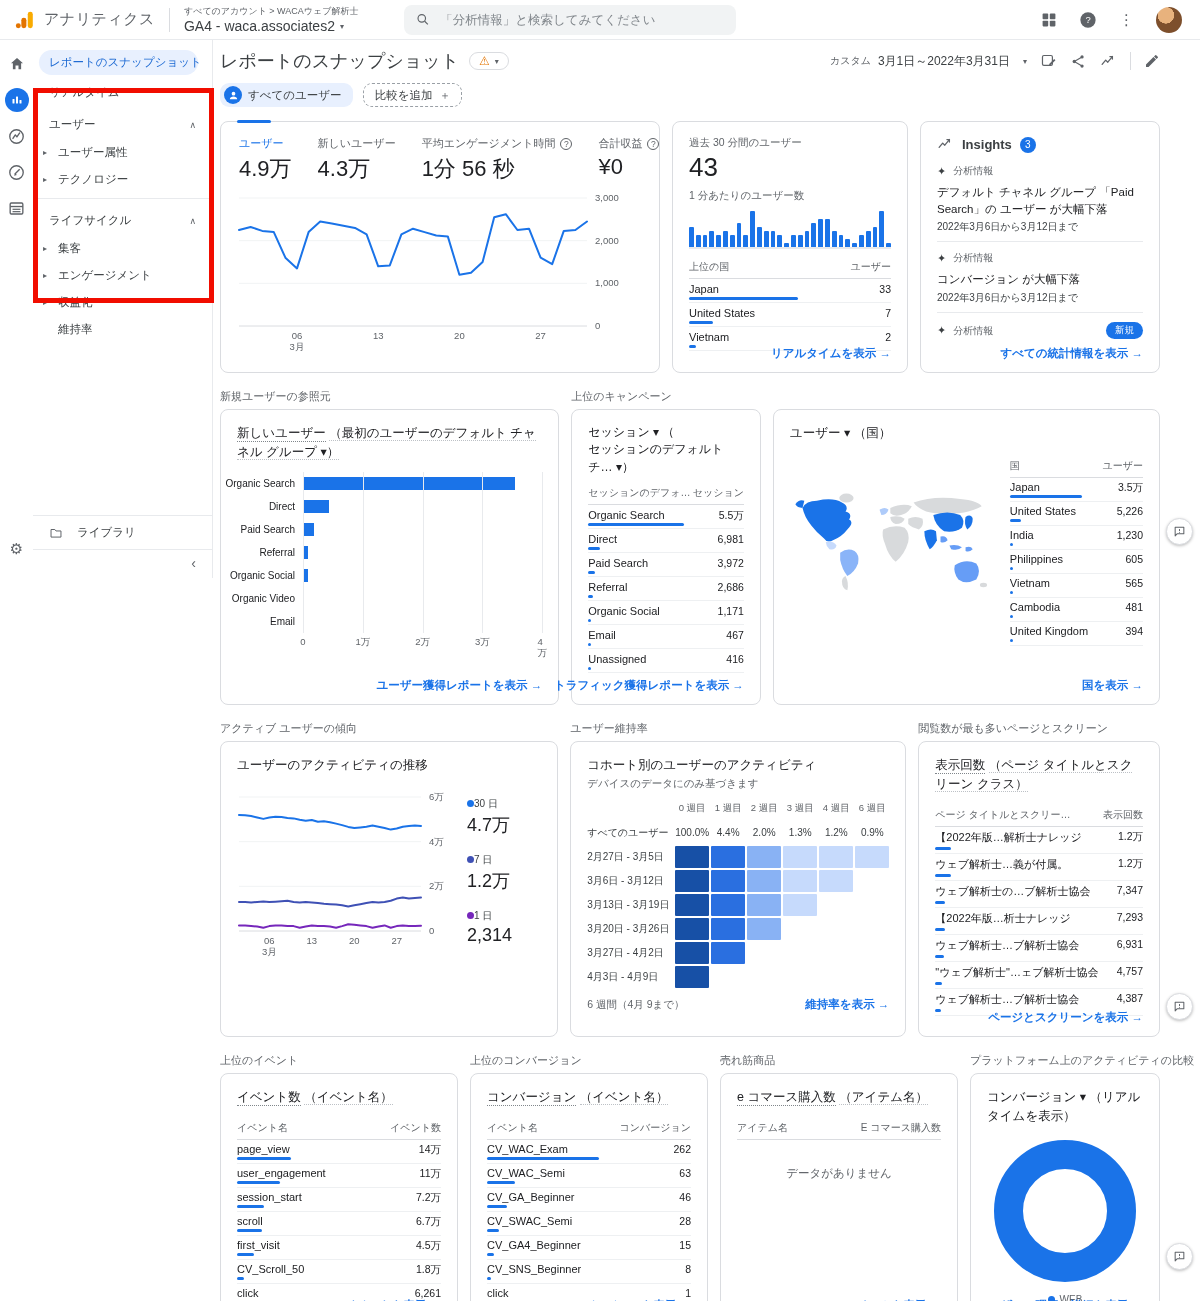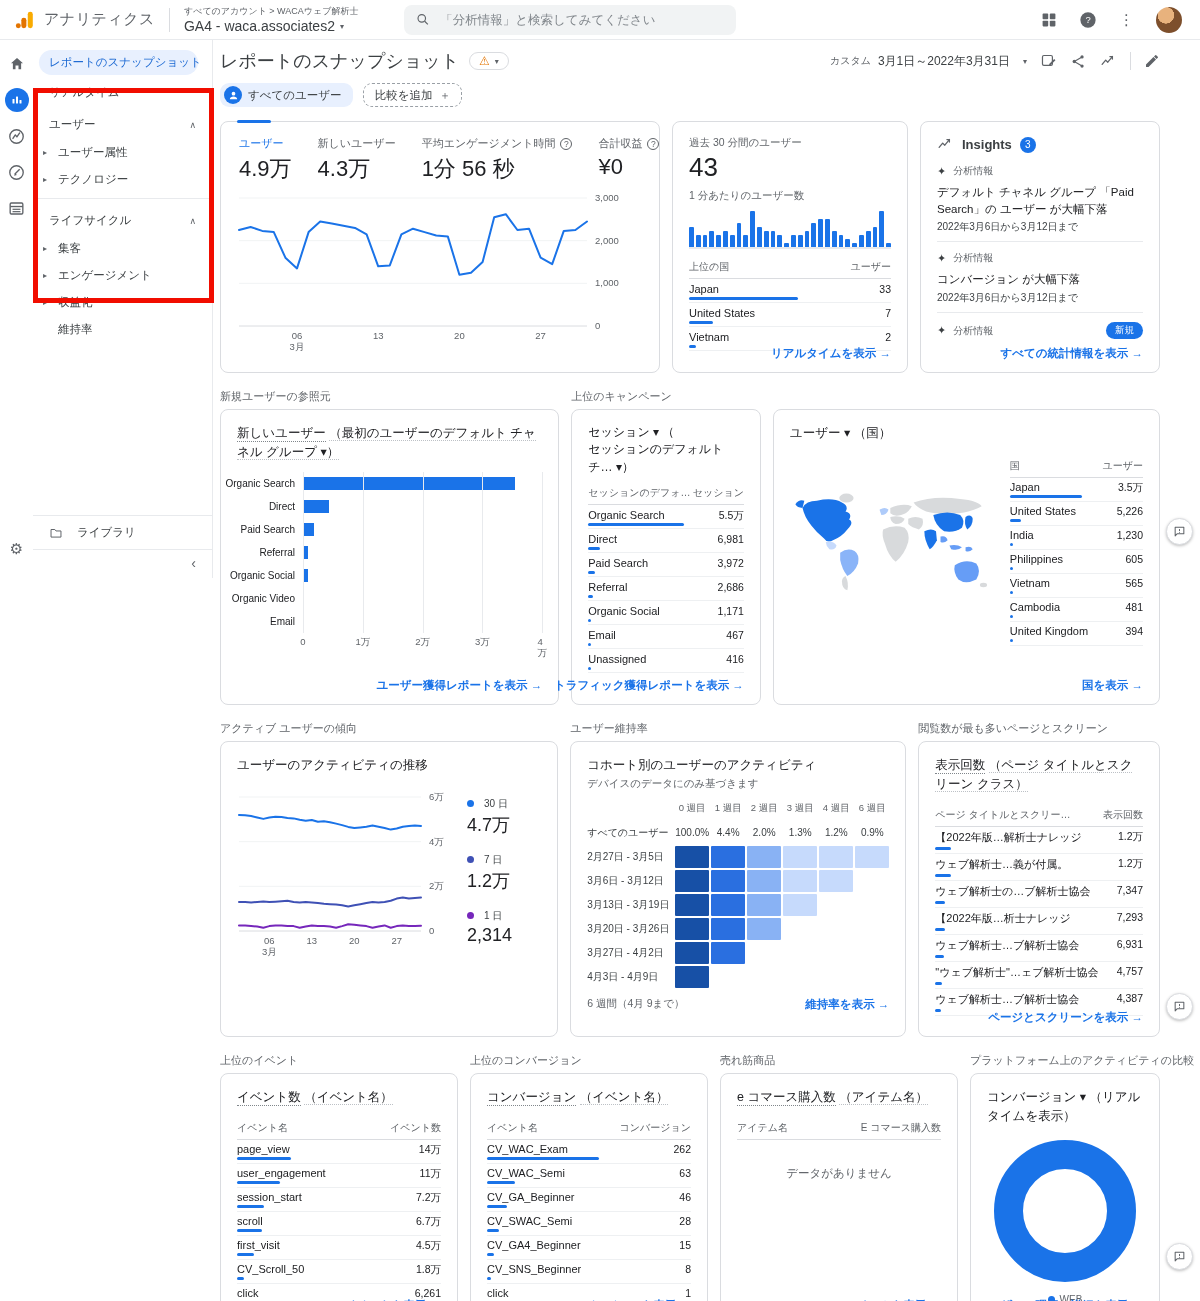--- a/index.html
+++ b/index.html
@@ -116,30 +116,30 @@
 .acq-ticks{position:relative;height:14px;margin-left:66px;font-size:9.5px;color:#5f6368;margin-top:3px}
 .acq-tick{position:absolute;transform:translateX(-50%)}
 
 .map-flex{display:flex;gap:14px}
 .map-svg{width:206px;height:158px;flex:none;margin-top:16px}
 .geo-table{flex:1;min-width:0;margin-top:2px}
 
 .trend-flex{display:flex}
 .trend-legend{width:74px;padding-top:14px}
 .tl-item{margin-bottom:16px;cursor:pointer}
-.tl-top{display:flex;align-items:center;gap:10px;font-size:10px;color:#3c4043;white-space:nowrap}
+.tl-top{display:flex;align-items:center;gap:0;font-size:10px;color:#3c4043;white-space:nowrap}
 .tl-dot{width:7px;height:7px;border-radius:50%;flex:none}
 .tl-val{font-size:18px;color:#202124;margin-top:2px}
 
 .cohort-grid{display:grid;grid-template-columns:86px repeat(6,1fr);gap:2px;margin-top:8px;align-items:center}
 .cg-h{font-size:9.5px;color:#5f6368;text-align:center;padding:3px 0 5px}
 .cg-l{font-size:10px;color:#3c4043;white-space:nowrap;overflow:hidden;padding:4px 4px 4px 0}
 .cg-p{font-size:10px;color:#3c4043;text-align:center}
 .cg-c{height:22px;border-radius:1px}
-.cohort-footer{display:flex;justify-content:space-between;align-items:center;margin-top:9px;font-size:10.5px;color:#5f6368}
+.cohort-footer{display:flex;justify-content:space-between;align-items:flex-end;margin-top:9px;font-size:10.5px;color:#5f6368}
 .inline-link{color:#1a73e8;font-weight:bold;font-size:11.5px;text-decoration:none;cursor:pointer}
 
 .empty-text{text-align:center;color:#5f6368;font-size:11.5px;margin-top:26px}
 .donut{width:142px;height:142px;border-radius:50%;border:29px solid #1a73e8;margin:14px auto 12px}
 .plat-legend{text-align:center}
 .pl-top{font-size:10px;color:#5f6368;display:flex;align-items:center;gap:5px;justify-content:center}
 .pl-dot{width:7px;height:7px;border-radius:50%;background:#1a73e8}
 .pl-val{font-size:20px;margin-top:3px;color:#202124}
 
 .footer{margin-top:28px;text-align:center;font-size:11px;color:#3c4043;padding-bottom:10px}

